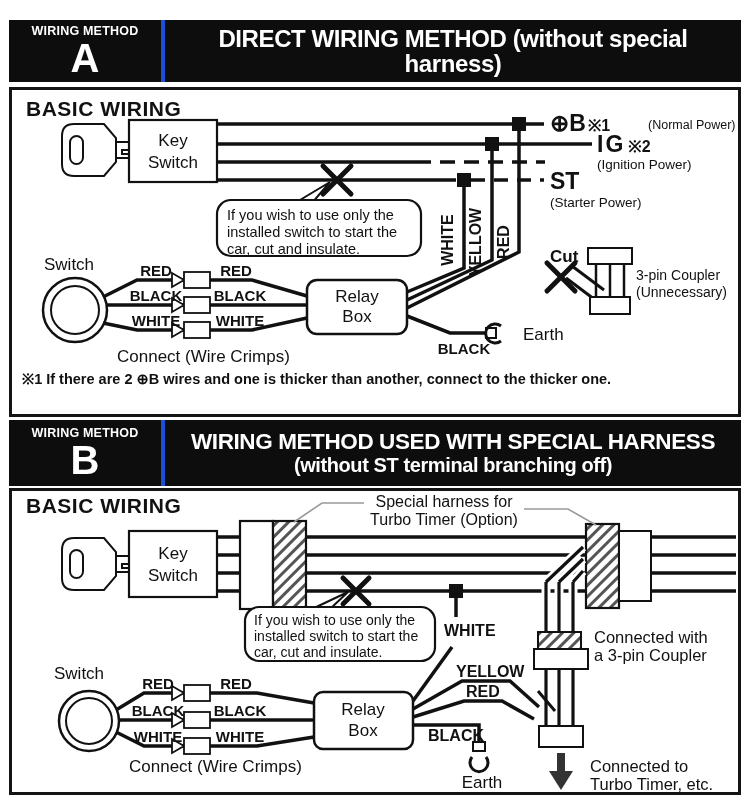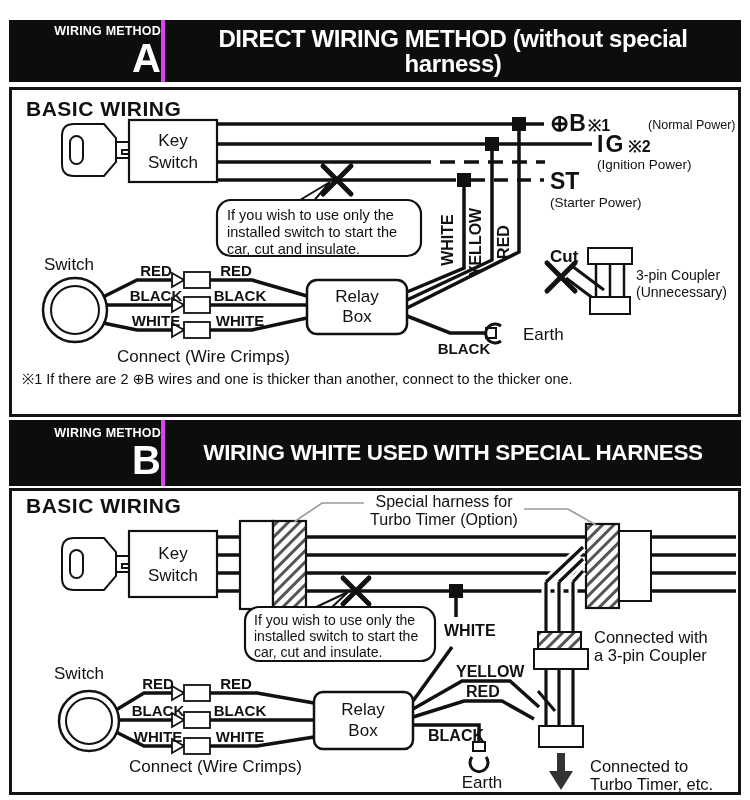--- a/index.html
+++ b/index.html
@@ -1,30 +1,30 @@
 <!DOCTYPE html>
 <html><head>
 <meta charset="utf-8">
 <style>
   html,body{margin:0;padding:0;background:#fff;}
   body{width:750px;height:800px;font-family:"Liberation Sans",sans-serif;color:#111;}
   .page{width:750px;height:800px;box-sizing:border-box;padding:20px 9px 0 9px;background:#fff;}
   .hdr{display:flex;align-items:stretch;background:#0d0d0d;color:#fff;}
   .hdr-a{height:62px;}
   .hdr-b{height:66px;margin-top:3px;}
-  .hdr .tag{width:152px;display:flex;flex-direction:column;align-items:flex-end;justify-content:center;border-right:4px solid #d946ef;}
+  .hdr .tag{width:152px;display:flex;flex-direction:column;align-items:center;justify-content:center;border-right:4px solid #1d4ed8;}
   .tag-line{font-size:12.5px;font-weight:bold;letter-spacing:.2px;line-height:1.1;}
   .tag-letter{font-size:40px;font-weight:bold;line-height:.95;}
   .hdr .ttl{flex:1;display:flex;flex-direction:column;align-items:center;justify-content:center;text-align:center;padding:8px 4px;}
   .ttl-1{font-size:24px;font-weight:bold;letter-spacing:-.4px;line-height:1.05;}
   .ttl-b1{font-size:22.5px;font-weight:bold;letter-spacing:-.4px;line-height:1.1;}
   .ttl-b2{font-size:20px;font-weight:bold;letter-spacing:-.4px;line-height:1.1;}
   .boxA{border:3px solid #141414;margin-top:5px;height:330px;box-sizing:border-box;overflow:hidden;}
   .boxB{border:3px solid #141414;margin-top:2px;height:307px;box-sizing:border-box;overflow:hidden;}
-  .footnotes{padding:1px 10px 0 10px;font-size:14.5px;line-height:1.38;}
+  .footnotes{padding:1px 10px 0 10px;font-size:14.5px;line-height:1.38;font-weight:bold;}
   svg{display:block;}
   text{fill:#111;}
   .t-bold{font-weight:bold;}
   .wirelbl{font-weight:bold;font-size:15px;}
   .wirelbl16{font-weight:bold;font-size:16px;}
 </style>
 </head>
 <body>
 
 <div class="page">
@@ -168,21 +168,22 @@
       <div>※1  If there are 2 ⊕B wires and one is thicker than another, connect to the thicker one.</div>
     </div>
   </div>
 
   <div class="hdr hdr-b">
     <div class="tag">
       <div class="tag-line">WIRING METHOD</div>
       <div class="tag-letter">B</div>
     </div>
     <div class="ttl">
-      <div class="ttl-b1">WIRING WHITE USED WITH SPECIAL HARNESS</div>
+      <div class="ttl-b1">WIRING METHOD USED WITH SPECIAL HARNESS</div>
+      <div class="ttl-b2">(without ST terminal branching off)</div>
     </div>
   </div>
 
   <div class="boxB">
     <svg width="726" height="301" viewBox="0 0 726 301">
       <defs>
         <pattern id="hatch" width="8" height="8" patternUnits="userSpaceOnUse" patternTransform="rotate(45)">
           <rect width="8" height="8" fill="#fff"></rect>
           <rect width="3" height="8" fill="#555"></rect>
         </pattern>

